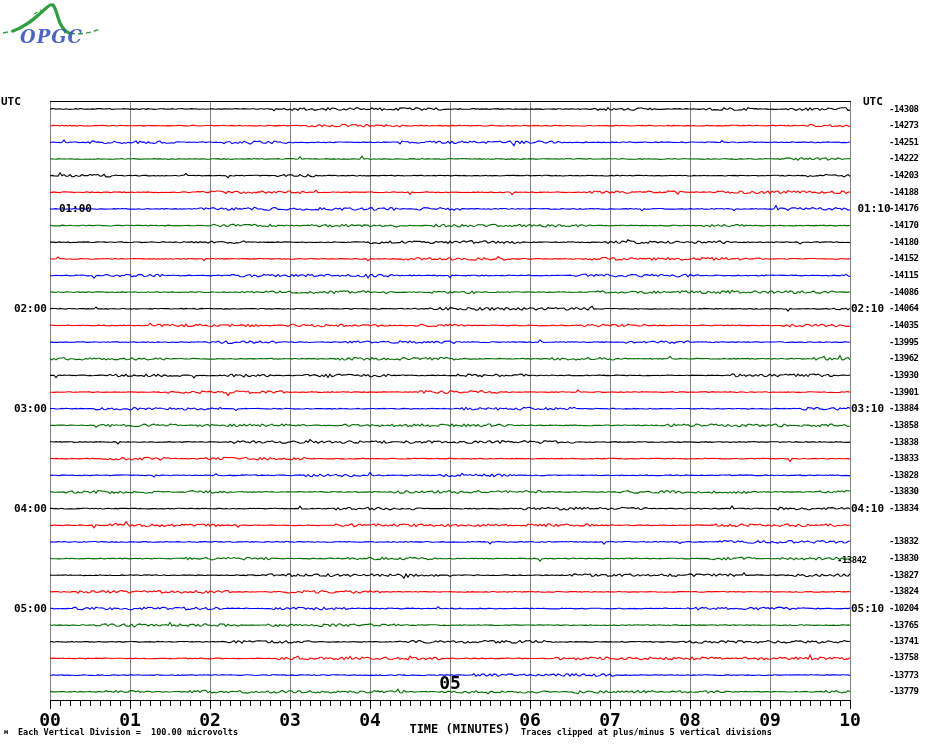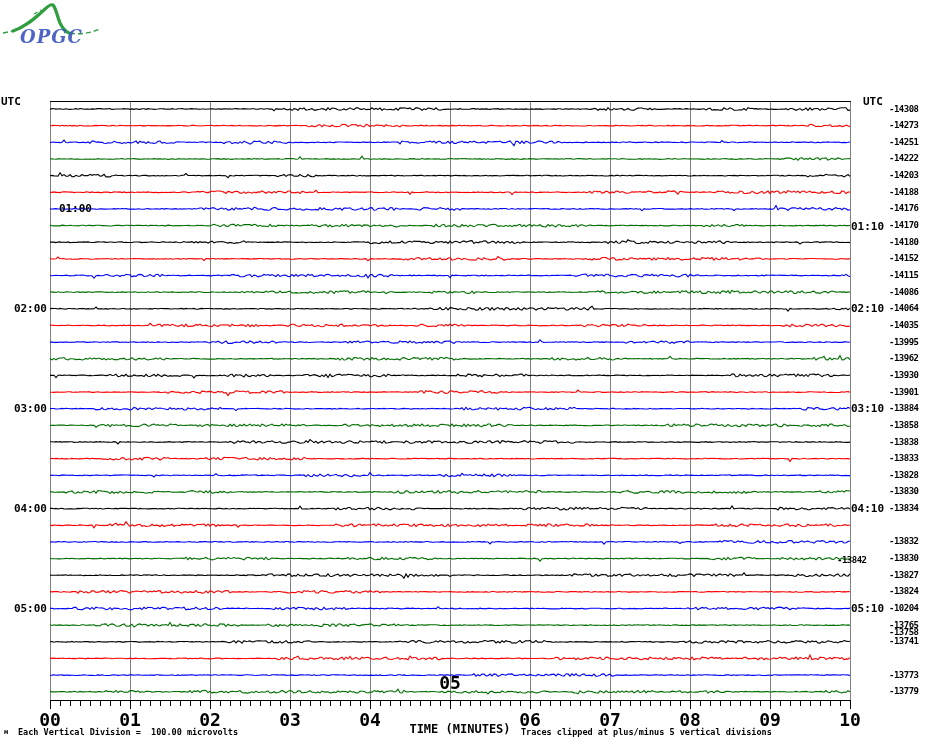--- a/index.html
+++ b/index.html
@@ -170,21 +170,21 @@
     </svg>
 
   <div id="left-hours">
       <div class="abs hour" style="top: 202.4px; left: 1px; width: 46px; text-align: right; padding-left: 45px;">01:00</div>
       <div class="abs hour" style="top: 302.3px; left: 1px; width: 46px; text-align: right;">02:00</div>
       <div class="abs hour" style="top: 402.2px; left: 1px; width: 46px; text-align: right;">03:00</div>
       <div class="abs hour" style="top: 502.1px; left: 1px; width: 46px; text-align: right;">04:00</div>
       <div class="abs hour" style="top: 602px; left: 1px; width: 46px; text-align: right;">05:00</div>
     </div>
   <div id="right-hours">
-      <div class="abs hour" style="top: 202.4px; left: 851px; width: 46px; text-align: left; margin-top: 18px;">01:10</div>
+      <div class="abs hour" style="top: 202.4px; left: 851px; width: 46px; text-align: center;">01:10</div>
       <div class="abs hour" style="top: 302.3px; left: 851px; width: 46px; text-align: left;">02:10</div>
       <div class="abs hour" style="top: 402.2px; left: 851px; width: 46px; text-align: left;">03:10</div>
       <div class="abs hour" style="top: 502.1px; left: 851px; width: 46px; text-align: left;">04:10</div>
       <div class="abs hour" style="top: 602px; left: 851px; width: 46px; text-align: left;">05:10</div>
     </div>
   <div id="dc-values">
       <div class="abs dcval" style="left: 889px; top: 103.5px;">-14308</div>
       <div class="abs dcval" style="left: 889px; top: 120.15px;">-14273</div>
       <div class="abs dcval" style="left: 889px; top: 136.8px;">-14251</div>
       <div class="abs dcval" style="left: 889px; top: 153.45px;">-14222</div>
@@ -210,21 +210,21 @@
       <div class="abs dcval" style="left: 889px; top: 486.45px;">-13830</div>
       <div class="abs dcval" style="left: 889px; top: 503.1px;">-13834</div>
       <div class="abs dcval" style="left: 837px; top: 519.75px; margin-top: 35px;">-13842</div>
       <div class="abs dcval" style="left: 889px; top: 536.4px;">-13832</div>
       <div class="abs dcval" style="left: 889px; top: 553.05px;">-13830</div>
       <div class="abs dcval" style="left: 889px; top: 569.7px;">-13827</div>
       <div class="abs dcval" style="left: 889px; top: 586.35px;">-13824</div>
       <div class="abs dcval" style="left: 889px; top: 603px;">-10204</div>
       <div class="abs dcval" style="left: 889px; top: 619.65px;">-13765</div>
       <div class="abs dcval" style="left: 889px; top: 636.3px;">-13741</div>
-      <div class="abs dcval" style="left: 889px; top: 627px;">-13758</div>
+      <div class="abs dcval" style="left: 889px; top: 652px;">-13758</div>
       <div class="abs dcval" style="left: 889px; top: 669.6px;">-13773</div>
       <div class="abs dcval" style="left: 889px; top: 686.25px;">-13779</div>
     </div>
   <div id="xticks">
       <div class="abs xtick" style="left: 35px; top: 709px; width: 30px;">00</div>
       <div class="abs xtick" style="left: 115px; top: 709px; width: 30px;">01</div>
       <div class="abs xtick" style="left: 195px; top: 709px; width: 30px;">02</div>
       <div class="abs xtick" style="left: 275px; top: 709px; width: 30px;">03</div>
       <div class="abs xtick" style="left: 355px; top: 709px; width: 30px;">04</div>
       <div class="abs xtick" style="left: 435px; top: 672px; width: 30px;">05</div>

